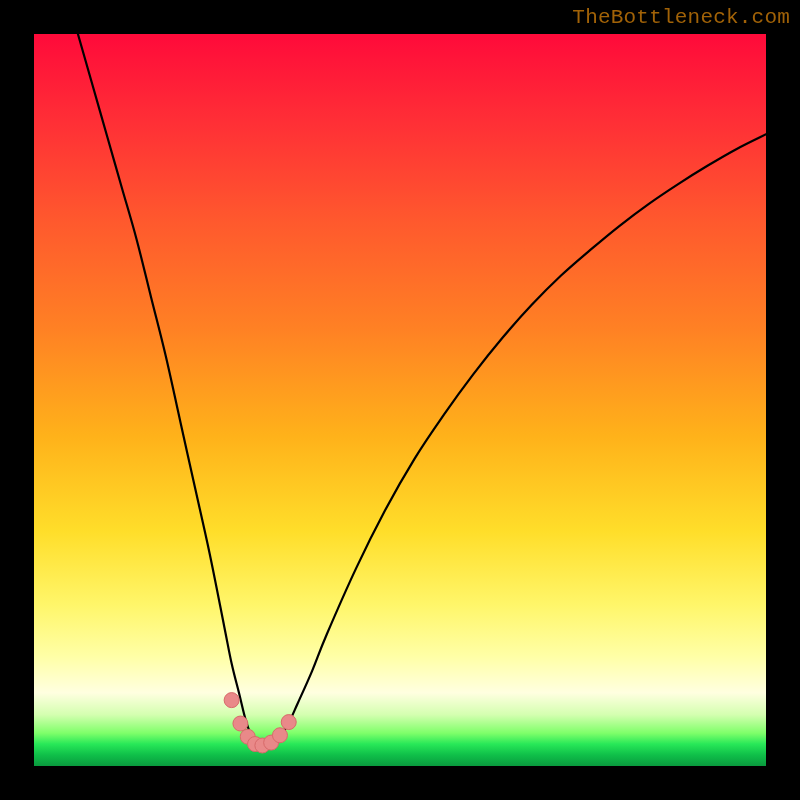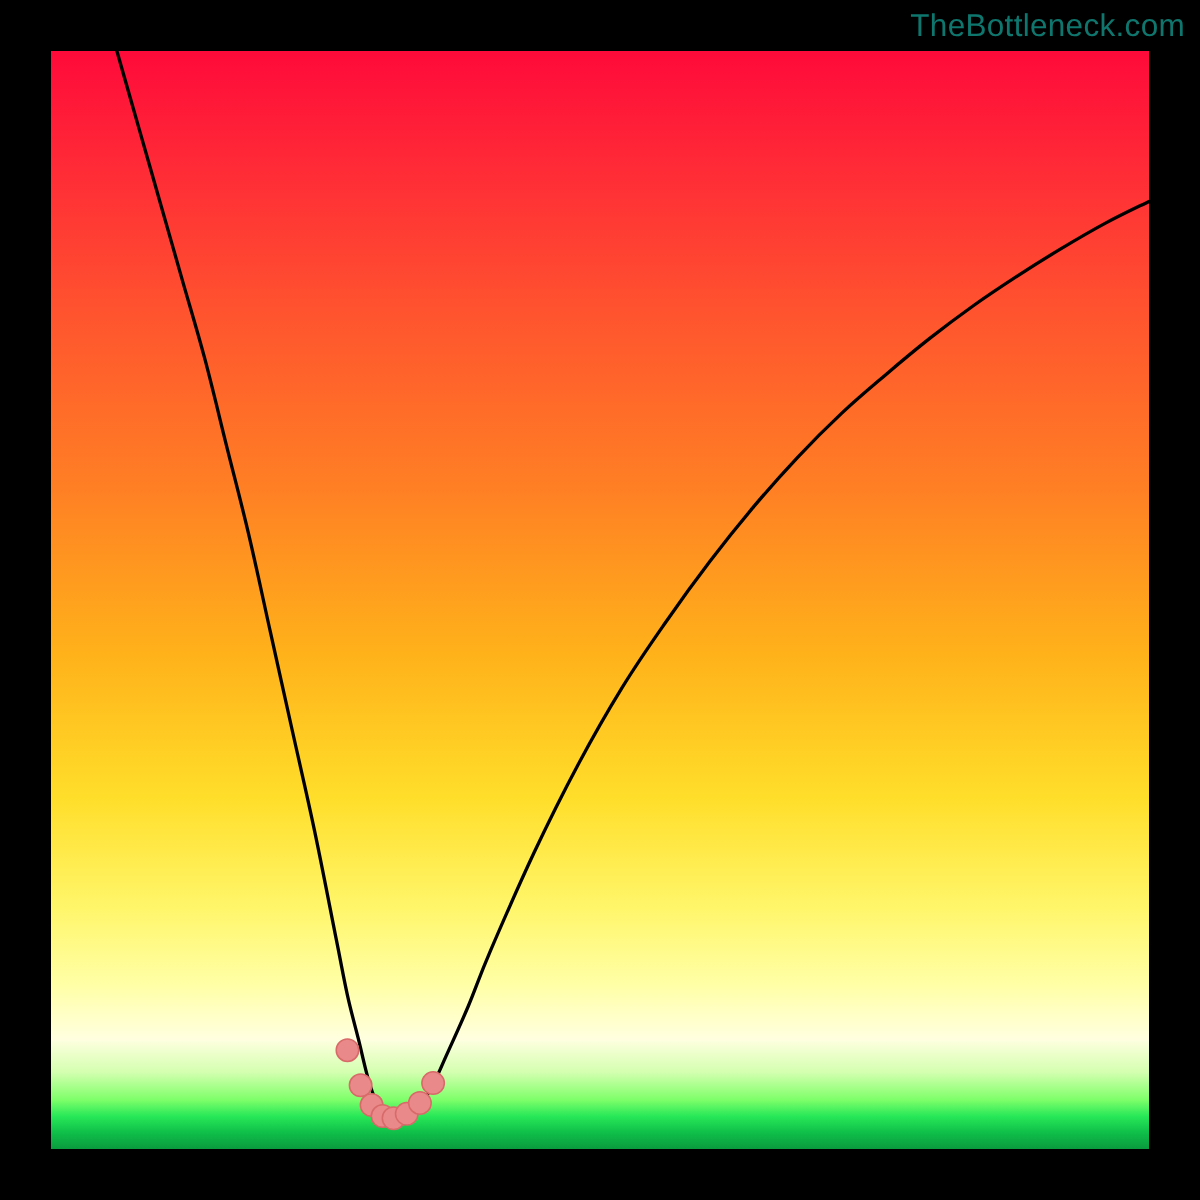--- a/index.html
+++ b/index.html
@@ -41,24 +41,25 @@
       #7fff6a 95.5%,
       #28e858 97%,
       #0fbf49 98.5%,
       #0a9a3e 100%
     );
   }
   .watermark {
     position: absolute;
     top: 6px;
     right: 10px;
-    color: #0f766e;
+    color: #a16207;
     font-size: 21px;
     letter-spacing: 0.2px;
     user-select: none;
+    font-family: Liberation Mono, monospace;
   }
   svg.curve {
     position: absolute;
     left: 0;
     top: 0;
     width: 732px;
     height: 732px;
     overflow: visible;
   }
 </style>

